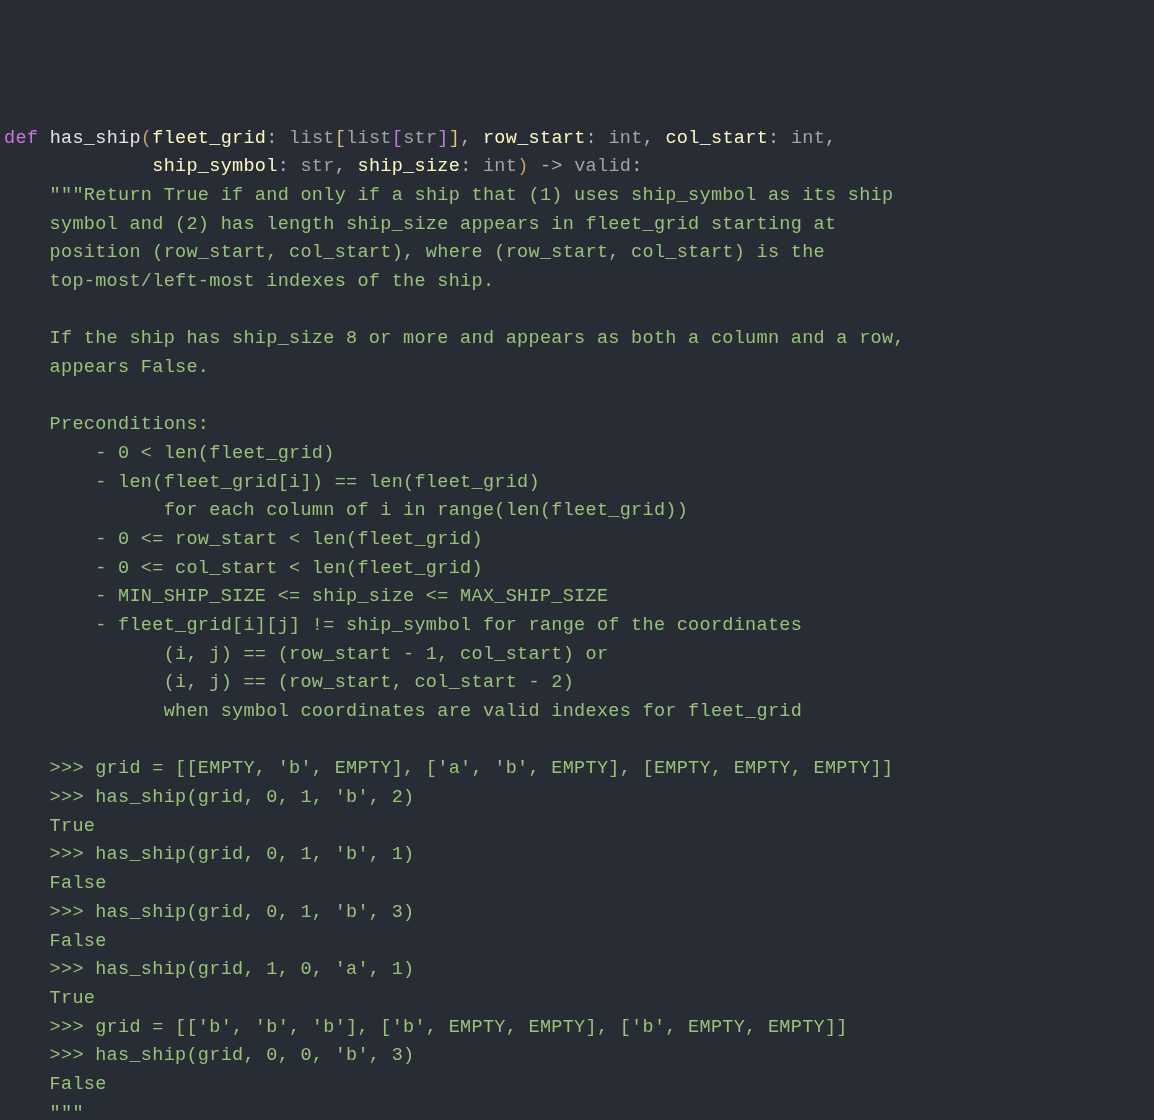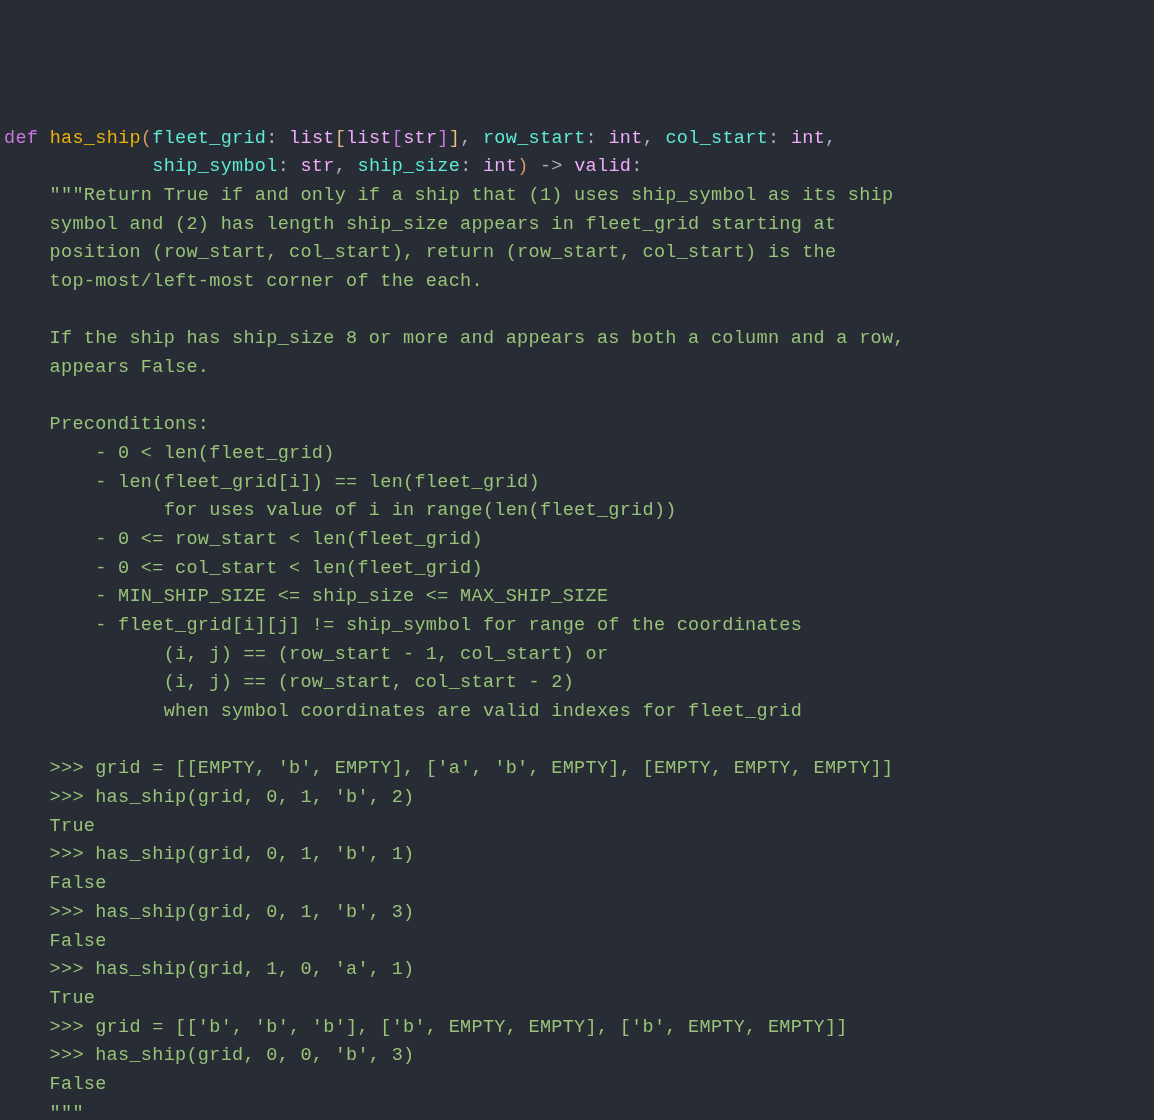--- a/index.html
+++ b/index.html
@@ -11,49 +11,49 @@
       background-color: #282c34;
       font-family: 'Menlo', 'Monaco', 'Consolas', 'Courier New', monospace;
       font-size: 18.5px;
       line-height: 1.55;
       padding: 10px 4px;
       color: #abb2bf;
       white-space: pre;
       letter-spacing: 0.3px;
     }
     .kw-def { color: #c678dd; font-family: Liberation Mono, monospace; }
-    .fn-name { color: #eab308; text-align: center; }
-    .type { color: #f0abfc; }
+    .fn-name { color: #e5e5e5; text-align: center; }
+    .type { color: #a3a3a3; }
     .paren { color: #d19a66; }
     .bracket-y { color: #e5c07b; }
     .bracket-m { color: #c678dd; }
-    .param { color: #5eead4; }
+    .param { color: #fef9c3; }
     .punct { color: #abb2bf; }
     .docstring { color: #98c379; }
     .arrow { color: #abb2bf; }
   </style>
 </head>
 <body>
 
 
 
 <div><span class="kw-def">def</span> <span class="fn-name">has_ship</span><span class="paren">(</span><span class="param">fleet_grid</span><span class="punct">:</span> <span class="type">list</span><span class="bracket-y">[</span><span class="type">list</span><span class="bracket-m">[</span><span class="type">str</span><span class="bracket-m">]</span><span class="bracket-y">]</span><span class="punct">,</span> <span class="param">row_start</span><span class="punct">:</span> <span class="type">int</span><span class="punct">,</span> <span class="param">col_start</span><span class="punct">:</span> <span class="type">int</span><span class="punct">,</span>
              <span class="param">ship_symbol</span><span class="punct">:</span> <span class="type">str</span><span class="punct">,</span> <span class="param">ship_size</span><span class="punct">:</span> <span class="type">int</span><span class="paren">)</span> <span class="arrow">-&gt;</span> <span class="type">valid</span><span class="punct">:</span>
     <span class="docstring">"""</span><span class="docstring">Return True if and only if a ship that (1) uses ship_symbol as its ship</span>
 <span class="docstring">    symbol and (2) has length ship_size appears in fleet_grid starting at</span>
-<span class="docstring">    position (row_start, col_start), return (row_start, col_start) is the</span>
-<span class="docstring">    top-most/left-most corner of the each.</span>
+<span class="docstring">    position (row_start, col_start), where (row_start, col_start) is the</span>
+<span class="docstring">    top-most/left-most indexes of the ship.</span>
 
 <span class="docstring">    If the ship has ship_size 8 or more and appears as both a column and a row,</span>
 <span class="docstring">    appears False.</span>
 
 <span class="docstring">    Preconditions:</span>
 <span class="docstring">        - 0 &lt; len(fleet_grid)</span>
 <span class="docstring">        - len(fleet_grid[i]) == len(fleet_grid)</span>
-<span class="docstring">              for uses value of i in range(len(fleet_grid))</span>
+<span class="docstring">              for each column of i in range(len(fleet_grid))</span>
 <span class="docstring">        - 0 &lt;= row_start &lt; len(fleet_grid)</span>
 <span class="docstring">        - 0 &lt;= col_start &lt; len(fleet_grid)</span>
 <span class="docstring">        - MIN_SHIP_SIZE &lt;= ship_size &lt;= MAX_SHIP_SIZE</span>
 <span class="docstring">        - fleet_grid[i][j] != ship_symbol for range of the coordinates</span>
 <span class="docstring">              (i, j) == (row_start - 1, col_start) or</span>
 <span class="docstring">              (i, j) == (row_start, col_start - 2)</span>
 <span class="docstring">              when symbol coordinates are valid indexes for fleet_grid</span>
 
 <span class="docstring">    &gt;&gt;&gt; grid = [[EMPTY, 'b', EMPTY], ['a', 'b', EMPTY], [EMPTY, EMPTY, EMPTY]]</span>
 <span class="docstring">    &gt;&gt;&gt; has_ship(grid, 0, 1, 'b', 2)</span>

